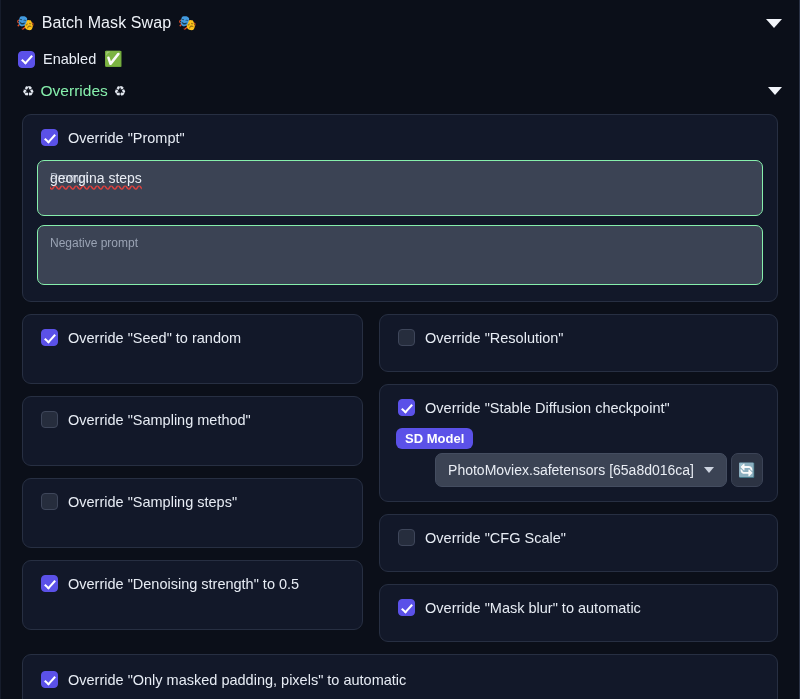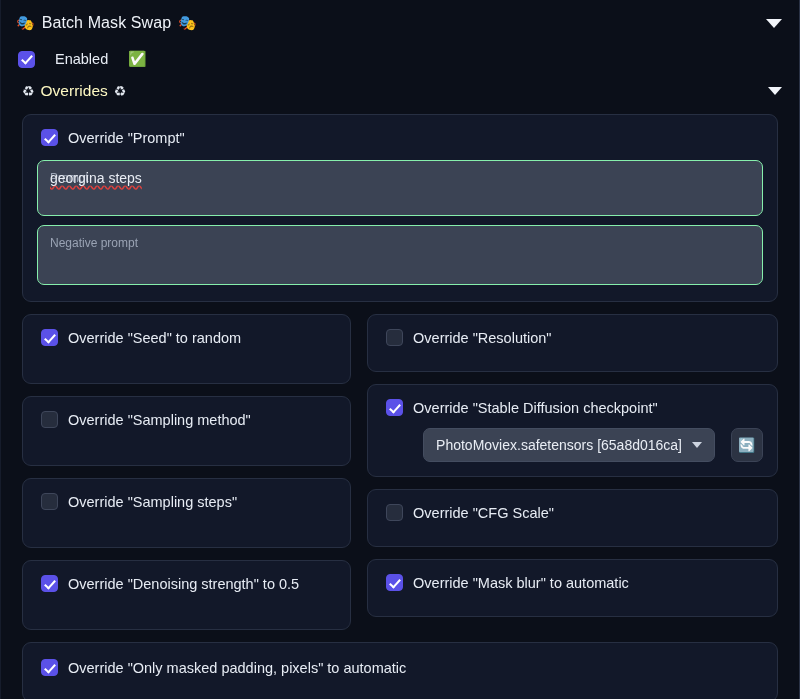--- a/index.html
+++ b/index.html
@@ -49,21 +49,21 @@
     border-right: 8px solid transparent;
     border-top: 9px solid #f2f5fa;
     margin-right: 2px;
     cursor: pointer;
   }
 
   
   .enabled-row {
     display: flex;
     align-items: center;
-    gap: 20px;
+    gap: 8px;
     padding: 2px 16px 0 18px;
     height: 28px;
   }
   .enabled-label { font-size: 14.5px; color: #e8edf5; }
 
   
   .cb {
     width: 17px; height: 17px;
     border-radius: 4px;
     flex: 0 0 auto;
@@ -90,21 +90,21 @@
 
   
   .overrides-head {
     display: flex;
     align-items: center;
     padding: 10px 18px 8px 22px;
     height: 36px;
   }
   .overrides-title {
     font-size: 15.5px;
-    color: #fef9c3;
+    color: #86efac;
   }
   .caret-sm {
     width: 0; height: 0;
     border-left: 7px solid transparent;
     border-right: 7px solid transparent;
     border-top: 8px solid #f2f5fa;
     cursor: pointer;
   }
 
   
@@ -195,21 +195,21 @@
     display: inline-block;
     background: #5b51e8;
     color: #ffffff;
     font-size: 13px;
     font-weight: bold;
     border-radius: 6px;
     padding: 3px 9px;
     margin-left: 2px;
     margin-bottom: 4px;
   }
-  .sd-row { display: flex; align-items: stretch; gap: 16px; margin-left: 2px; padding-left: 39px; }
+  .sd-row { display: flex; align-items: stretch; gap: 4px; margin-left: 2px; padding-left: 39px; }
   .sel {
     flex: 1 1 auto;
     background: #3b4354;
     border: 1px solid #444d60;
     border-radius: 7px;
     height: 34px;
     display: flex;
     align-items: center;
     padding: 0 12px;
     cursor: pointer;
@@ -324,20 +324,23 @@
       <div class="row-label">
         <span class="cb off"></span>
         <span>Override "Resolution"</span>
       </div>
     </div>
 
     <div class="panel sd-block">
       <div class="row-label">
         <span class="cb on"></span>
         <span>Override "Stable Diffusion checkpoint"</span>
+      </div>
+      <div>
+        <span class="sd-badge">SD Model</span>
       </div>
       <div class="sd-row">
         <div class="sel">
           <span class="sel-text">PhotoMoviex.safetensors [65a8d016ca]</span>
           <span class="sel-caret"></span>
         </div>
         <div class="refresh-btn">
           <span class="refresh-glyph">🔄</span>
         </div>
       </div>

